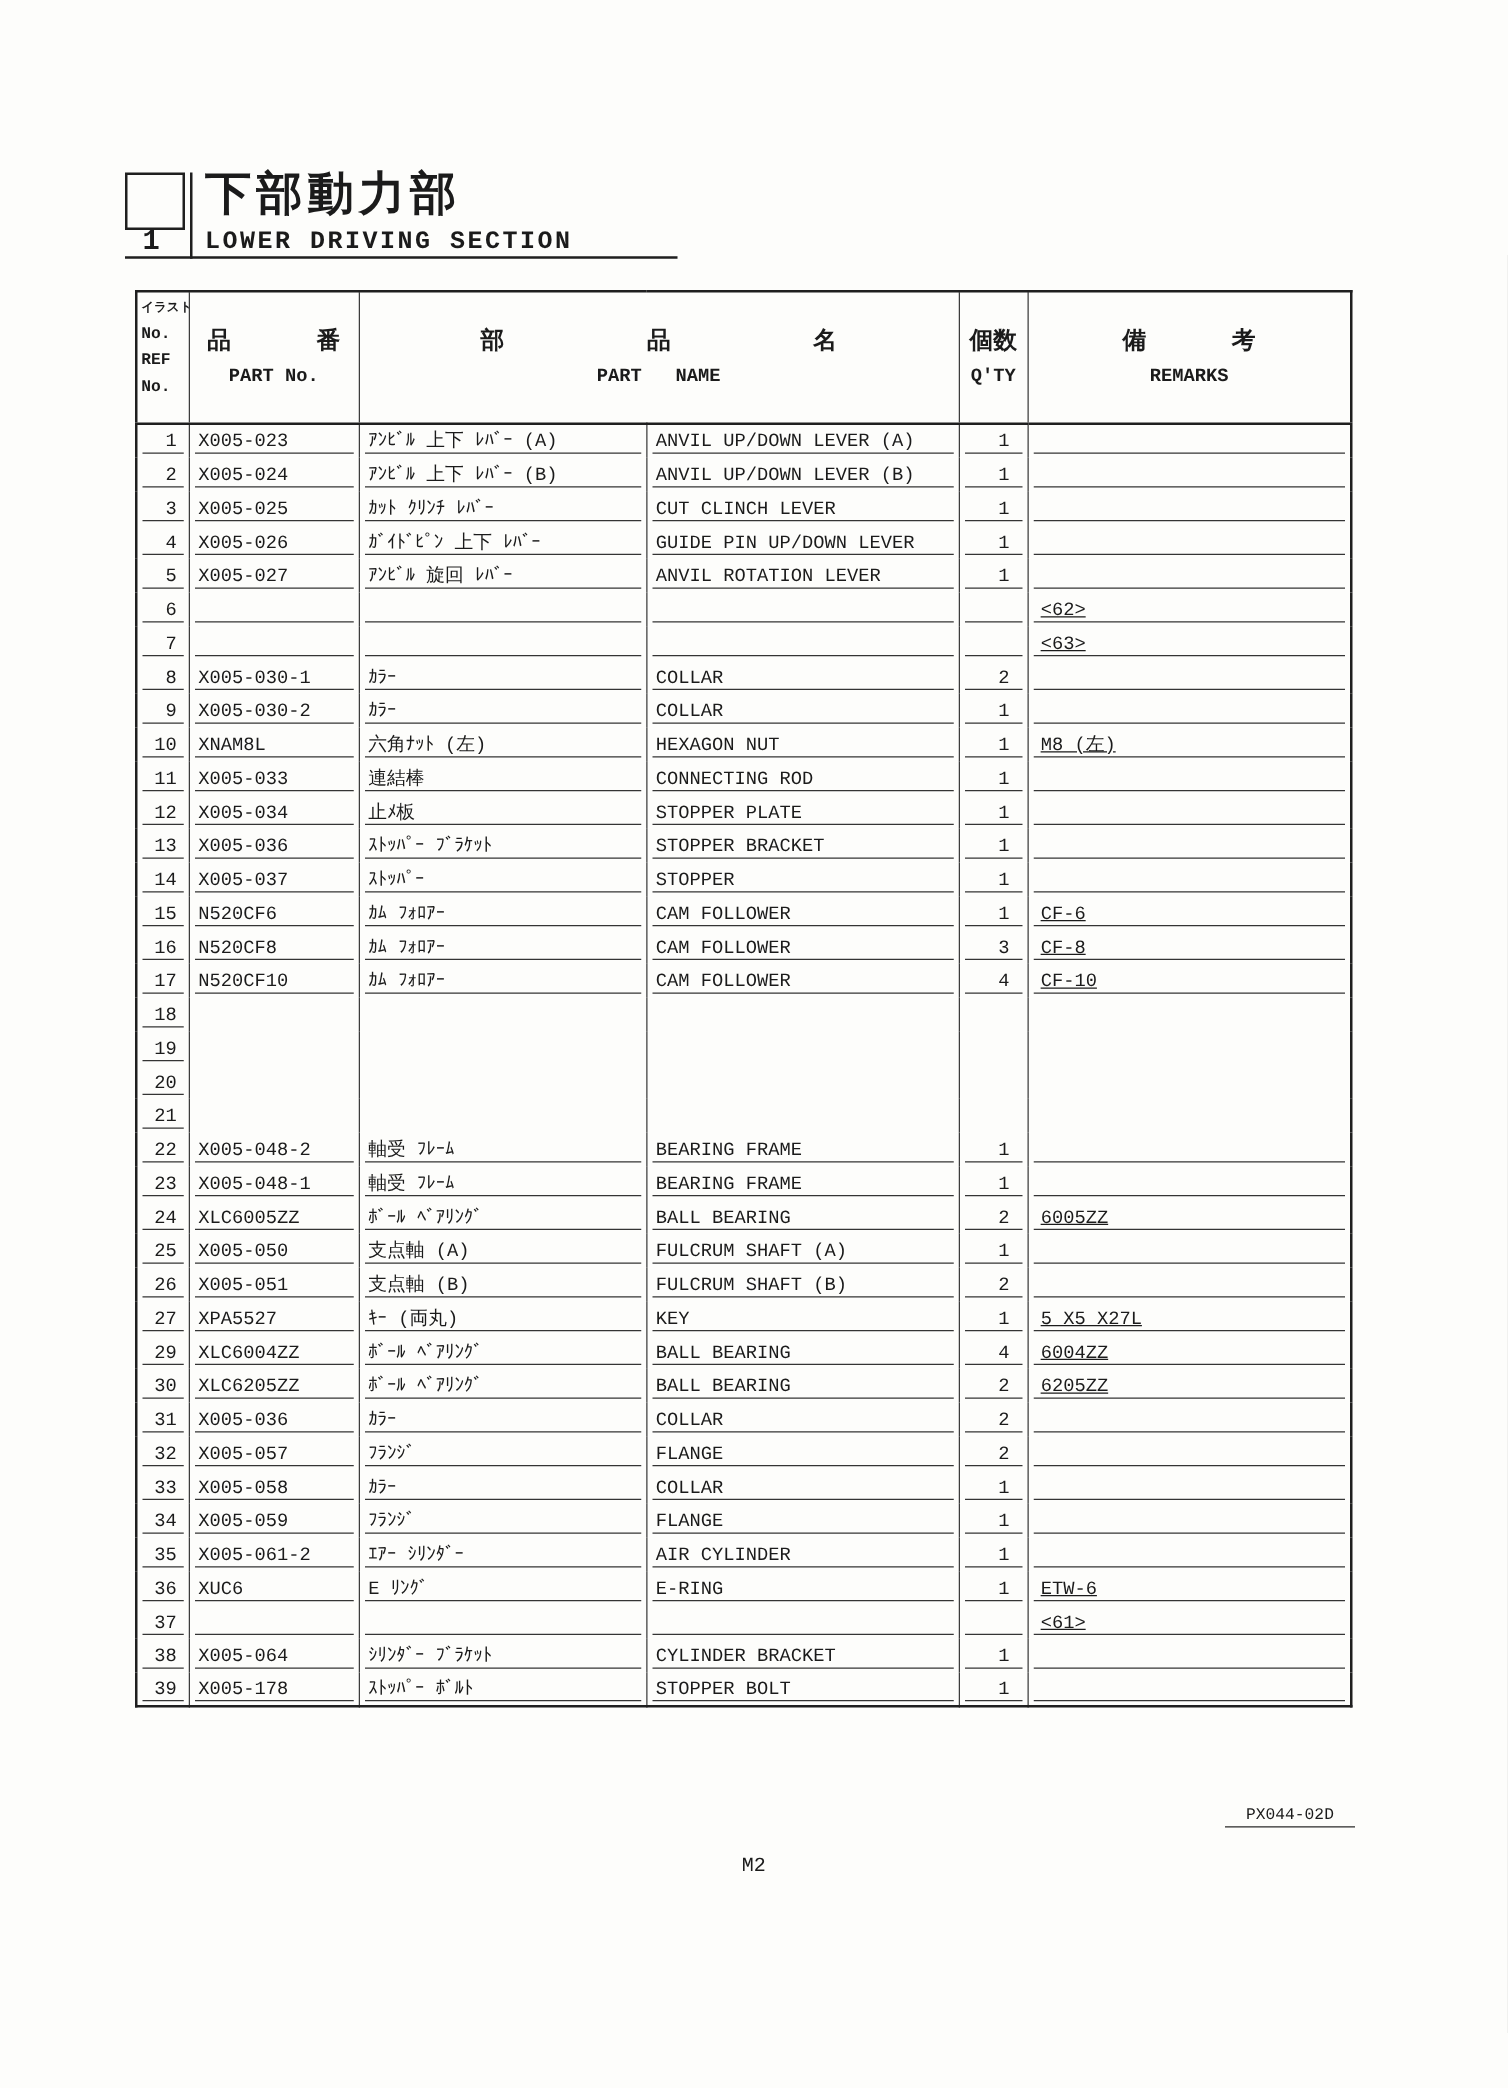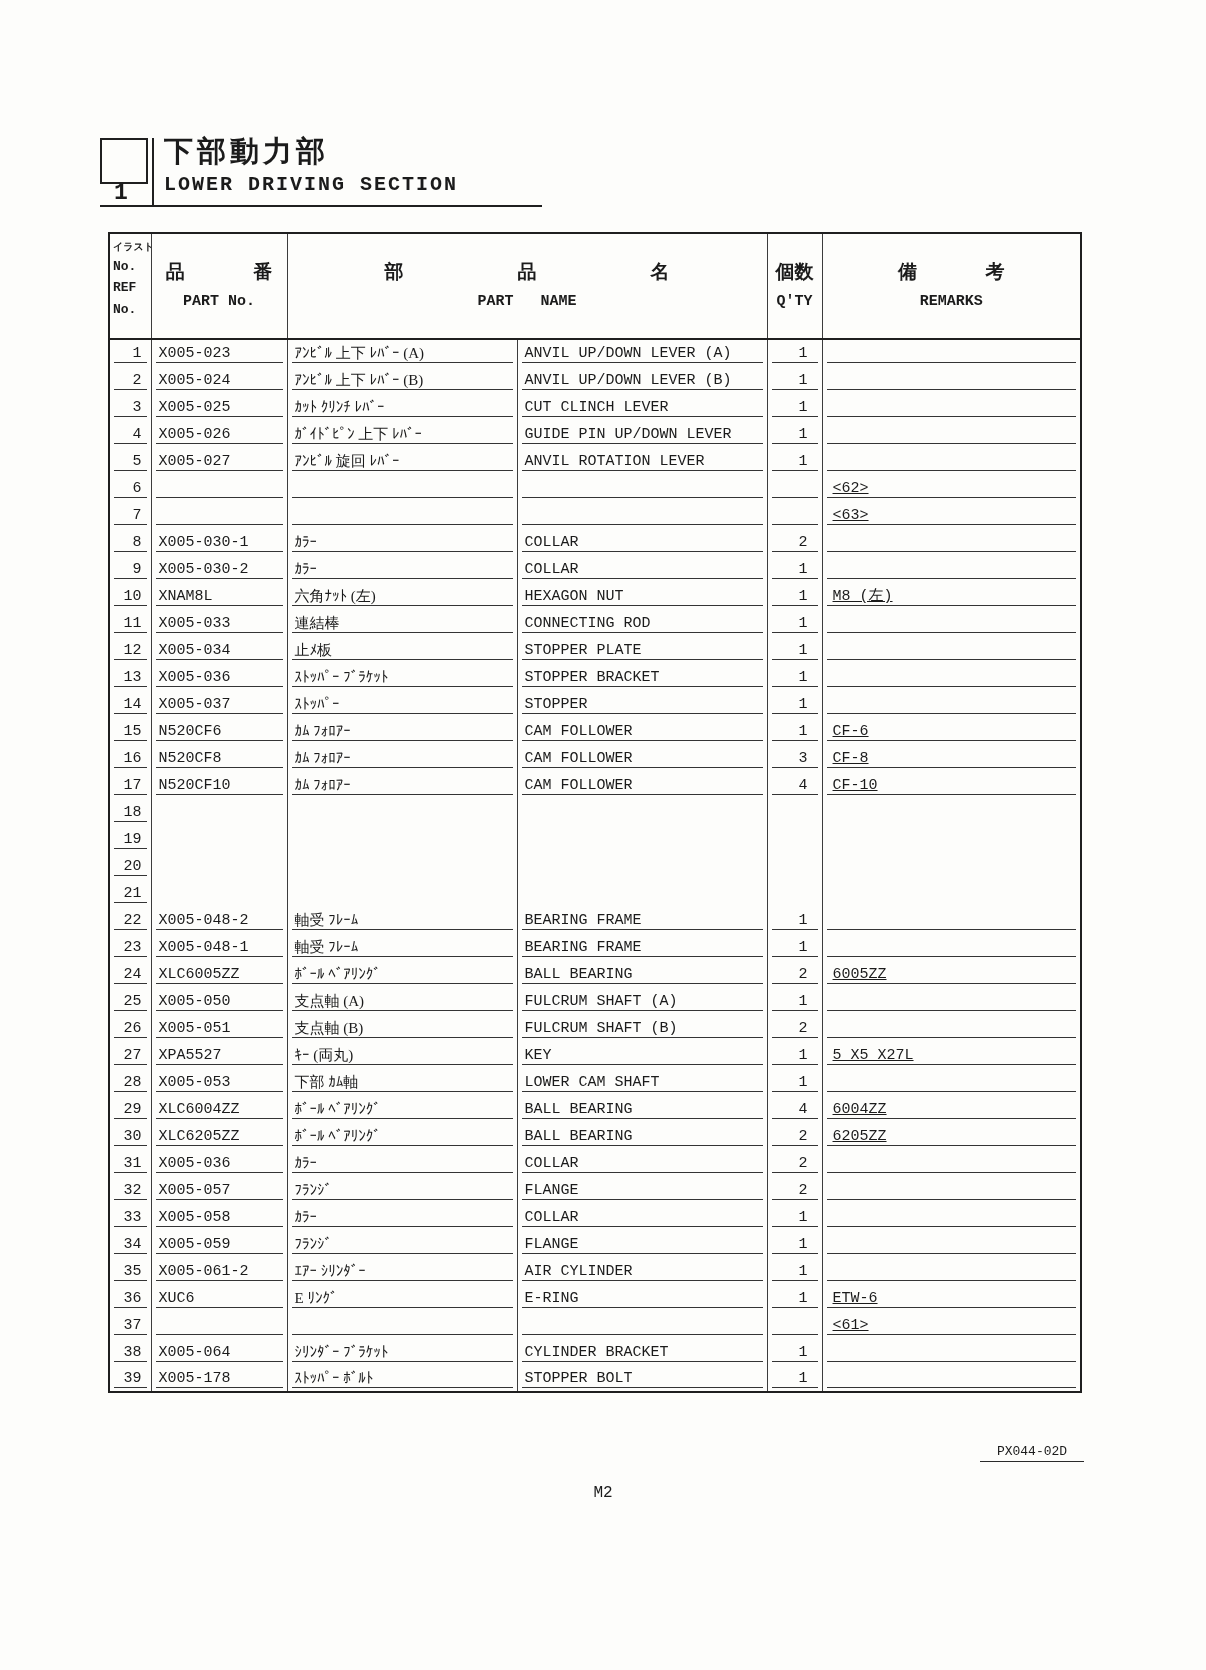--- a/index.html
+++ b/index.html
@@ -20,21 +20,21 @@
     border:2px solid #1f1f1f; background:#fdfdfb;
   }
   .section-no {
     position:absolute; left:14px; top:42px; font-size:23px; font-weight:bold;
   }
   .titles {
     position:absolute; left:52px; top:0; height:69px; padding-left:10px;
     border-left:2px solid #1f1f1f;
   }
   .title-ja {
-    font-size:29px; font-weight:bold; letter-spacing:4px; line-height:1.1;
+    font-size:37px; font-weight:bold; letter-spacing:4px; line-height:1.1;
     white-space:nowrap;
   }
   .title-en {
     font-size:20px; font-weight:bold; letter-spacing:2px; margin-top:3px;
     white-space:nowrap;
   }
 
   
   .parts-table {
     position:absolute; left:108px; top:232px; width:972px;
@@ -67,21 +67,21 @@
   }
   .u {
     display:block; min-height:17px;
     border-bottom:1px solid #343434;
   }
   .c-ref   { text-align:right; }
   .c-ref .u { padding-right:5px; }
   .c-partno  { text-align:left; }
   .c-partno .u { padding-left:3px; }
   .c-nameja  { text-align:left; }
-  .c-nameja .u { padding-left:3px;font-family:Liberation Serif, serif; }
+  .c-nameja .u { padding-left:3px; }
   .c-nameen  { text-align:left; }
   .c-nameen .u { padding-left:3px;font-family:Liberation Mono, monospace; }
   .c-qty   { text-align:right; }
   .c-qty .u { padding-right:10px; }
   .c-remarks { text-align:left;text-decoration:underline; }
   .c-remarks .u { padding-left:6px; }
 
   
   .doc-code {
     position:absolute; left:980px; top:1444px; width:104px;
@@ -648,40 +648,20 @@
           </td>
     <td class="c-qty">
             <span class="u">1</span>
           </td>
     <td class="c-remarks">
             <span class="u">5 X5 X27L</span>
           </td>
   </tr>
         <tr>
     <td class="c-ref">
-            <span class="u">28</span>
-          </td>
-    <td class="c-partno">
-            <span class="u">X005-053</span>
-          </td>
-    <td class="c-nameja">
-            <span class="u">下部 ｶﾑ軸</span>
-          </td>
-    <td class="c-nameen">
-            <span class="u">LOWER CAM SHAFT</span>
-          </td>
-    <td class="c-qty">
-            <span class="u">1</span>
-          </td>
-    <td class="c-remarks">
-            <span class="u"></span>
-          </td>
-  </tr>
-        <tr>
-    <td class="c-ref">
             <span class="u">29</span>
           </td>
     <td class="c-partno">
             <span class="u">XLC6004ZZ</span>
           </td>
     <td class="c-nameja">
             <span class="u">ﾎﾞｰﾙ ﾍﾞｱﾘﾝｸﾞ</span>
           </td>
     <td class="c-nameen">
             <span class="u">BALL BEARING</span>

